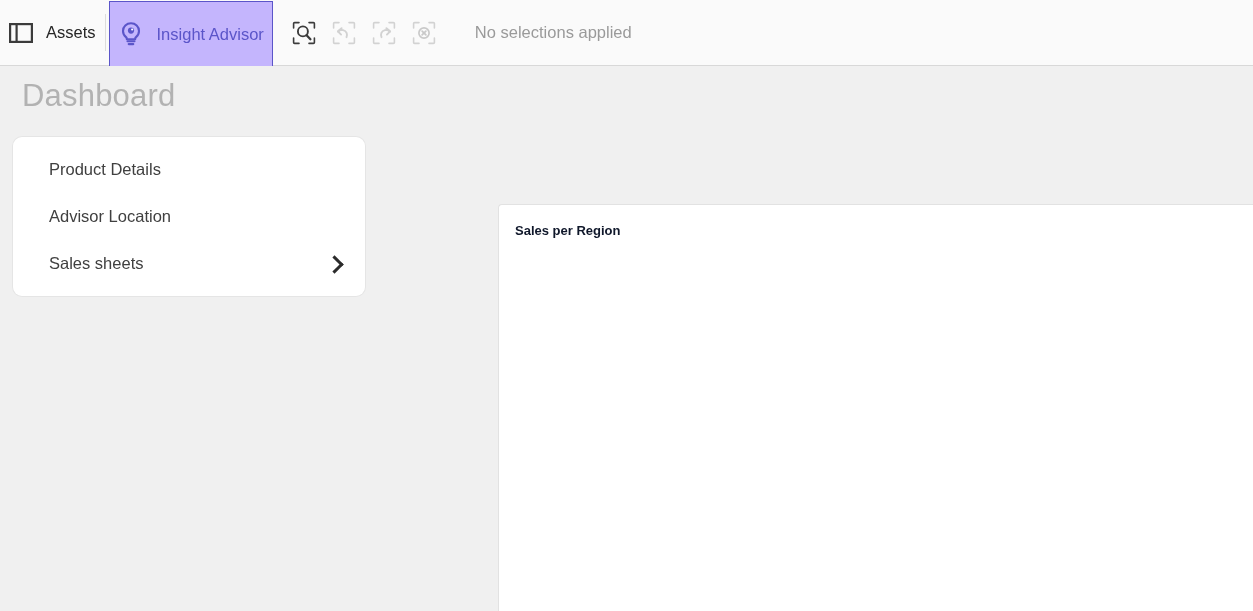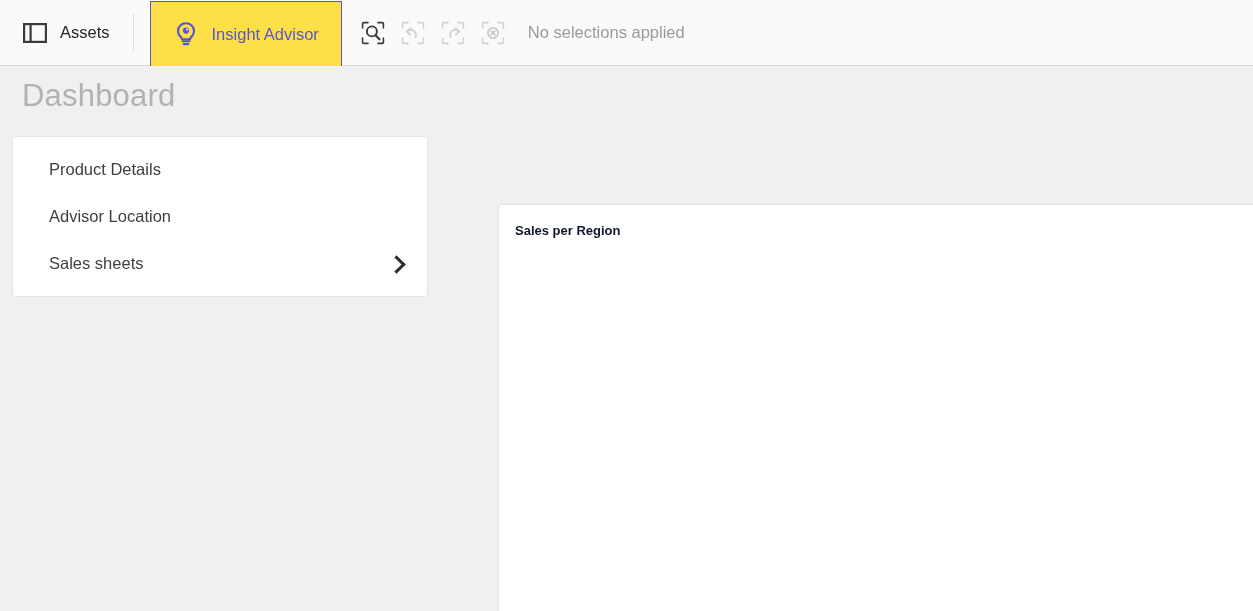--- a/index.html
+++ b/index.html
@@ -15,70 +15,70 @@
   #toolbar {
     position: relative;
     height: 66px;
     background: #fafafa;
     border-bottom: 1px solid #d8d8d8;
     display: flex;
     align-items: stretch;
   }
   .tab {
     display: flex; align-items: center; gap: 13px;
-    padding: 0 22px;
+    padding: 0 8px;
     cursor: pointer;
     background: transparent;
     border: 1px solid transparent;
     height: 100%;
     text-align: right;
   }
   .tab-label { font-size: 16.5px; color: #262626; white-space: nowrap; }
   .tab.active {
     border: 1px solid #5b55c9;
-    background: #fde047;
-    margin: 1px 0 -1px 16px;
+    background: #c4b5fd;
+    margin: 1px 0 -1px 3px;
     height: calc(100% + 1px);
   }
   .tab.active .tab-label { color: #5b55c9; }
   .tab-sep {
     width: 1px; background: #dcdcdc;
     margin: 14px 0;
     flex: 0 0 1px;
   }
 
   .tool-group { display: flex; align-items: center; gap: 6px; padding-left: 14px; }
   .tool-btn {
     width: 34px; height: 34px;
     display: flex; align-items: center; justify-content: center;
     cursor: pointer;
     background: transparent; border: none;
   }
   .tool-btn.disabled { cursor: default; }
   .sel-status {
     font-size: 16.5px; color: #9a9a9a;
-    margin-left: 12px; white-space: nowrap;
+    margin-left: 28px; white-space: nowrap;
     display: flex; align-items: center;
   }
 
   
   #body { position: relative; height: 545px; background: #f0f0f0; }
 
   #page-title {
     position: absolute; left: 22px; top: 12px;
     font-size: 31px; color: #b2b2b2; font-weight: 400;
     letter-spacing: .2px;
   }
 
   
   #nav-card {
     position: absolute; left: 13px; top: 71px;
-    width: 414px;
+    width: 352px;
     background: #fff;
-    border-radius: 3px;
+    border-radius: 9px;
     box-shadow: 0 0 0 1px rgba(0,0,0,.045);
     padding: 9px 0 9px 0;
   }
   .nav-item {
     display: flex; align-items: center; justify-content: space-between;
     padding: 14px 22px 14px 36px;
     font-size: 16.5px; color: #404040;
     cursor: pointer;
   }
   .chev {

